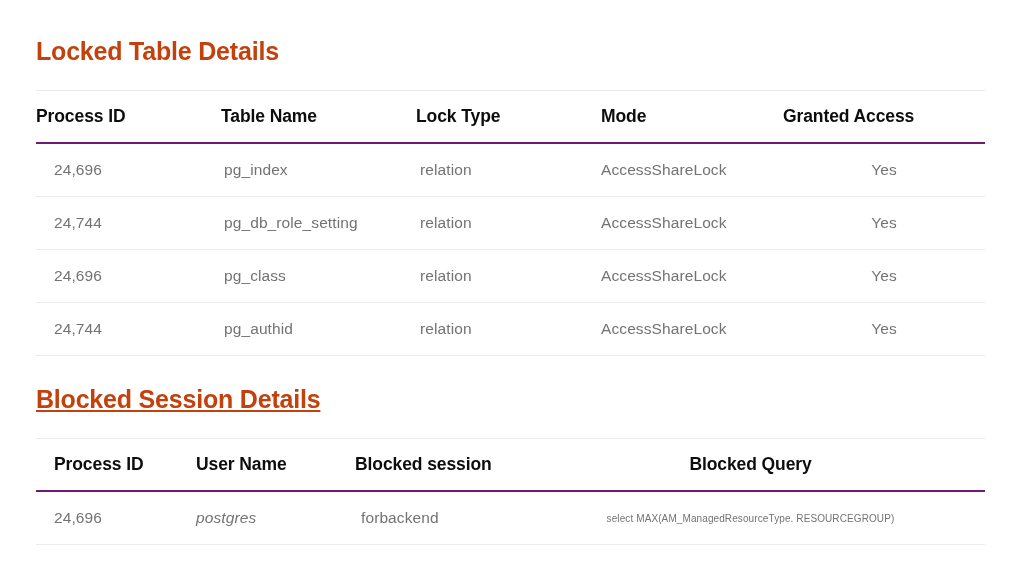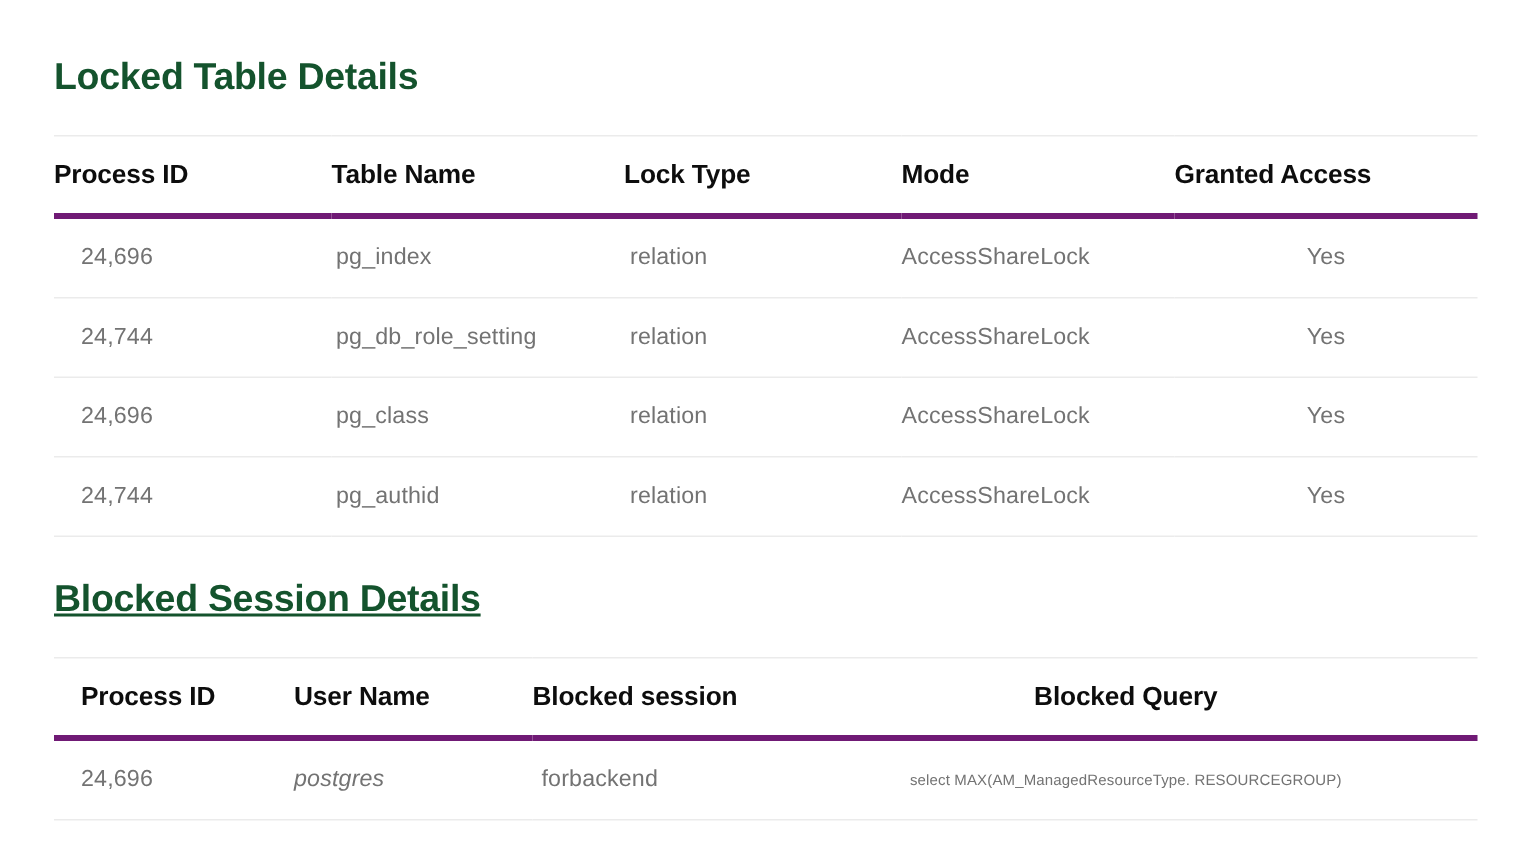--- a/index.html
+++ b/index.html
@@ -21,21 +21,21 @@
     width: 1021px;
     height: 575px;
     box-sizing: border-box;
   }
 
   
   .section-title {
     font-size: 25px;
     font-weight: bold;
     letter-spacing: -0.2px;
-    color: #14532d;
+    color: #c2410c;
     margin: 0;
   }
   #section-locked-title {
     position: absolute;
     left: 36px;
     top: 37px;
   }
   #section-blocked-title {
     position: absolute;
     left: 36px;
@@ -53,21 +53,21 @@
   }
   #locked-table { top: 90px; }
   #blocked-table { top: 438px; }
 
   .data-table th {
     font-size: 17.5px;
     font-weight: bold;
     color: #0d0d0d;
     text-align: left;
     padding: 0;
-    border-bottom: 4px solid #701a75;
+    border-bottom: 2px solid #701a75;
     border-top: 1px solid #ebebeb;
     height: 51px;
     vertical-align: middle;
     letter-spacing: -0.1px;
   }
   .data-table td {
     font-size: 15.5px;
     font-weight: normal;
     color: #737373;
     text-align: left;

